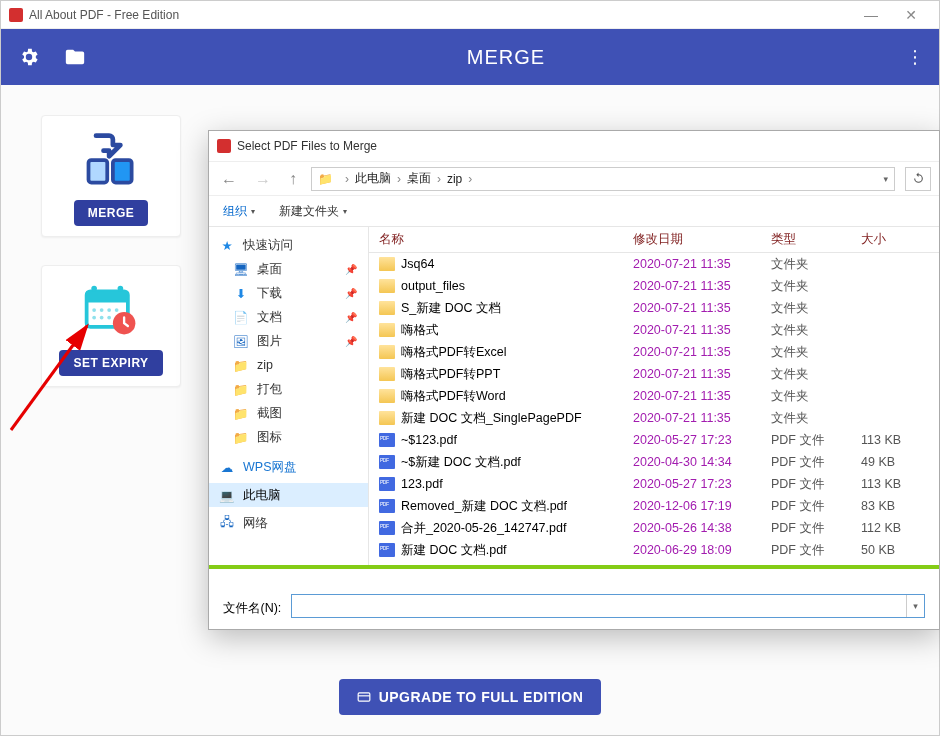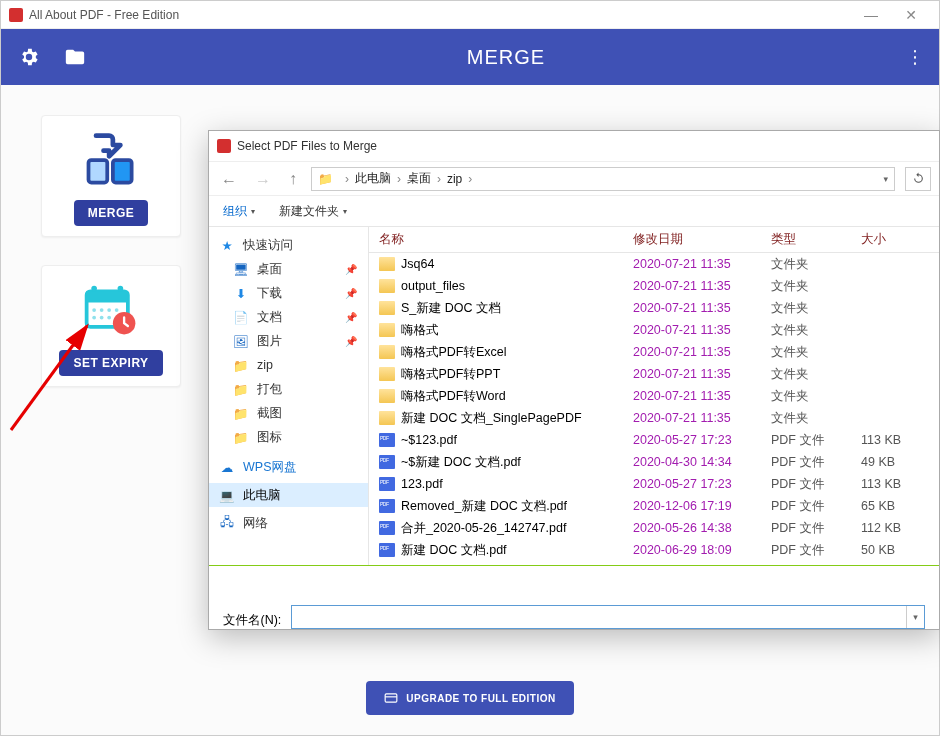--- a/index.html
+++ b/index.html
@@ -23,21 +23,21 @@
 
 .content { flex: 1; background: #fbfbfb; padding: 30px 40px 10px 40px; position: relative; }
 
 
 .card { width: 140px; background: #fff; border: 1px solid #eee; border-radius: 4px; box-shadow: 0 1px 2px rgba(0,0,0,0.05); padding: 12px 10px 10px 10px; display: flex; flex-direction: column; align-items: center; margin-bottom: 28px; }
 .card .card-icon { width: 64px; height: 64px; display: flex; align-items: center; justify-content: center; margin-bottom: 8px; }
 .card .card-btn { background: #303f9f; color: #fff; border: none; border-radius: 4px; padding: 6px 14px; font-size: 12px; font-weight: 600; letter-spacing: 0.5px; cursor: pointer; }
 
 
 .upgrade-bar { position: absolute; left: 0; right: 0; bottom: 20px; display: flex; justify-content: center; }
-.upgrade-btn { background: #3f51b5; color: #fff; border: none; border-radius: 4px; padding: 10px 18px; font-size: 10px; font-weight: 600; letter-spacing: 0.5px; cursor: pointer; display: inline-flex; align-items: center; gap: 8px; }
+.upgrade-btn { background: #3f51b5; color: #fff; border: none; border-radius: 4px; padding: 10px 18px; font-size: 14px; font-weight: 600; letter-spacing: 0.5px; cursor: pointer; display: inline-flex; align-items: center; gap: 8px; }
 
 
 .arrow-overlay { position: absolute; left: 0px; top: 225px; pointer-events: none; }
 
 
 .file-dialog { position: absolute; left: 208px; top: 130px; width: 732px; height: 500px; background: #fff; border: 1px solid #aaa; box-shadow: 0 8px 28px rgba(0,0,0,0.25); display: flex; flex-direction: column; }
 .fd-title { height: 30px; display: flex; align-items: center; padding: 0 8px; font-size: 12px; color: #333; }
 .fd-title .fd-icon { width: 14px; height: 14px; background: #d32f2f; border-radius: 2px; margin-right: 6px; }
 .fd-nav { height: 34px; display: flex; align-items: center; padding: 0 8px; font-size: 12px; color: #555; gap: 10px; border-top: 1px solid #eee; }
 .fd-nav .navbtn { color: #888; font-size: 16px; cursor: pointer; padding: 0 4px; }
@@ -72,21 +72,21 @@
 .fd-row { display: flex; height: 22px; align-items: center; padding-left: 10px; cursor: pointer; }
 .fd-row .ficon { width: 16px; height: 14px; margin-right: 6px; display: inline-flex; }
 .fd-row .ficon.folder { background: linear-gradient(#ffe39b,#f4c653); border-radius: 1px; }
 .fd-row .ficon.pdf { background: #4169e1; border-radius: 1px; position: relative; }
 .fd-row .ficon.pdf::after { content: "PDF"; position: absolute; font-size: 5px; color: #fff; left: 1px; top: 2px; letter-spacing: -0.5px; }
 .fd-row .rname { width: 232px; white-space: nowrap; overflow: hidden; text-overflow: ellipsis; }
 .fd-row .rdate { width: 138px; color: #a21caf; }
 .fd-row .rtype { width: 90px; color: #555; }
 .fd-row .rsize { text-align: right; padding-right: 4px; color: #555; }
 
-.fd-filename { height: 64px; border-top: 1px solid #84cc16; display: flex; align-items: flex-end; padding: 14px 14px 0 14px; font-size: 12.5px; gap: 10px; }
+.fd-filename { height: 64px; border-top: 4px solid #84cc16; display: flex; align-items: center; padding: 14px 14px 0 14px; font-size: 12.5px; gap: 10px; }
 .fd-filename label { padding-top: 4px; }
 .fd-filename .combo { flex: 1; height: 24px; border: 1px solid #5b9bd5; display: flex; }
 .fd-filename .combo input { flex: 1; border: none; outline: none; padding: 0 6px; font-size: 12.5px; }
 .fd-filename .combo .dd { width: 18px; border-left: 1px solid #ccc; display: flex; align-items: center; justify-content: center; color: #666; cursor: pointer; font-size: 9px; }
 </style>
 </head>
 <body>
 
 <div class="app-window">
 
@@ -346,21 +346,21 @@
     <span class="rname">123.pdf</span>
     <span class="rdate">2020-05-27 17:23</span>
     <span class="rtype">PDF 文件</span>
     <span class="rsize">113 KB</span>
           </div>
           <div class="fd-row">
             <span class="ficon pdf"></span>
     <span class="rname">Removed_新建 DOC 文档.pdf</span>
     <span class="rdate">2020-12-06 17:19</span>
     <span class="rtype">PDF 文件</span>
-    <span class="rsize">65 KB</span>
+    <span class="rsize">83 KB</span>
           </div>
           <div class="fd-row">
             <span class="ficon pdf"></span>
     <span class="rname">合并_2020-05-26_142747.pdf</span>
     <span class="rdate">2020-05-26 14:38</span>
     <span class="rtype">PDF 文件</span>
     <span class="rsize">112 KB</span>
           </div>
           <div class="fd-row">
             <span class="ficon pdf"></span>

